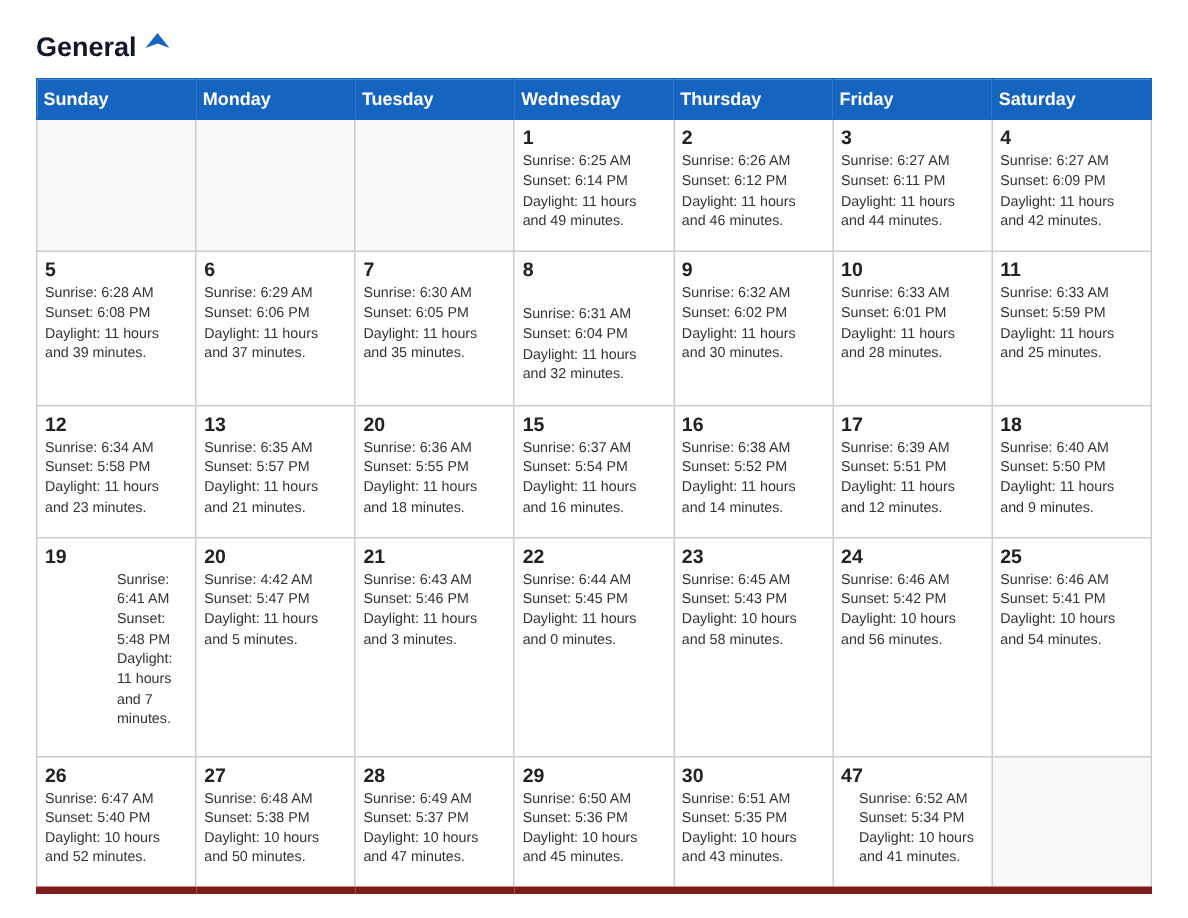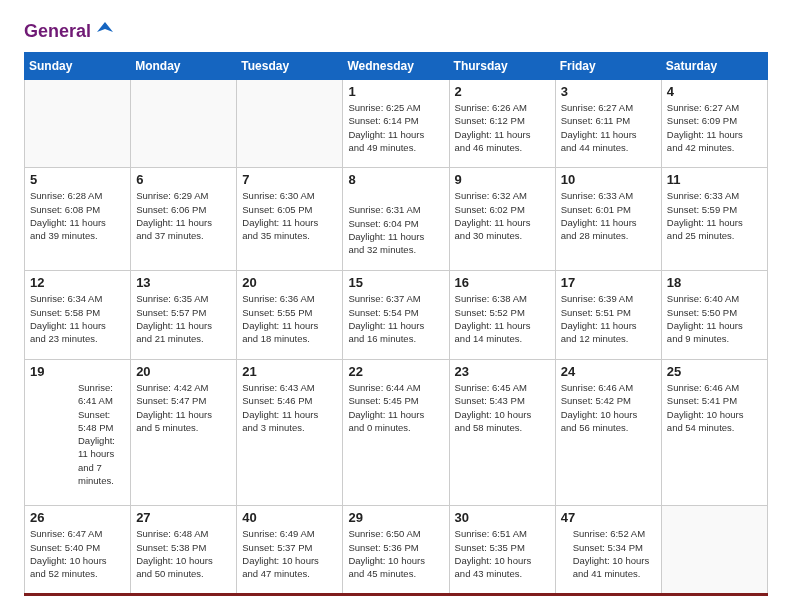--- a/index.html
+++ b/index.html
@@ -20,21 +20,21 @@
     .header {
       display: flex;
       justify-content: space-between;
       align-items: flex-start;
       margin-bottom: 12px;
     }
     .logo {
       display: flex;
       align-items: center;
     }
-    .logo-general { color: #701a75; }
+    .logo-general { color: #0f172a; }
     .logo-blue { color: #1565c0; }
     .logo-icon {
       width: 24px;
       height: 24px;
       margin-left: 2px;
     }
     .title-block {
       text-align: right;
     }
     .month-title {
@@ -77,21 +77,21 @@
       font-weight: bold;
       display: block;
       margin-bottom: 2px;
     }
     .day-info {
       font-size: 9.5px;
       line-height: 1.4;
       color: #333;
     }
     .empty { background: #f9f9f9; }
-    tr:last-child td { border-bottom: 3px solid #7f1d1d; }
+    tr:last-child td { border-bottom: 5px solid #7f1d1d; }
   </style>
 </head>
 <body>
 
 <div class="page">
   <div class="header">
     <div class="logo">
       <div>
         <div style="display:flex;align-items:center;">
           <span class="logo-general" style="font-size:18px;font-weight:bold;">General</span>
@@ -316,21 +316,21 @@
 and 52 minutes.</div>
           </td>
           <td>
             <span class="day-num">27</span>
             <div class="day-info" style="white-space: pre-line;">Sunrise: 6:48 AM
 Sunset: 5:38 PM
 Daylight: 10 hours
 and 50 minutes.</div>
           </td>
           <td>
-            <span class="day-num">40</span>
+            <span class="day-num">28</span>
             <div class="day-info" style="white-space: pre-line;">Sunrise: 6:49 AM
 Sunset: 5:37 PM
 Daylight: 10 hours
 and 47 minutes.</div>
           </td>
           <td>
             <span class="day-num">29</span>
             <div class="day-info" style="white-space: pre-line;">Sunrise: 6:50 AM
 Sunset: 5:36 PM
 Daylight: 10 hours

